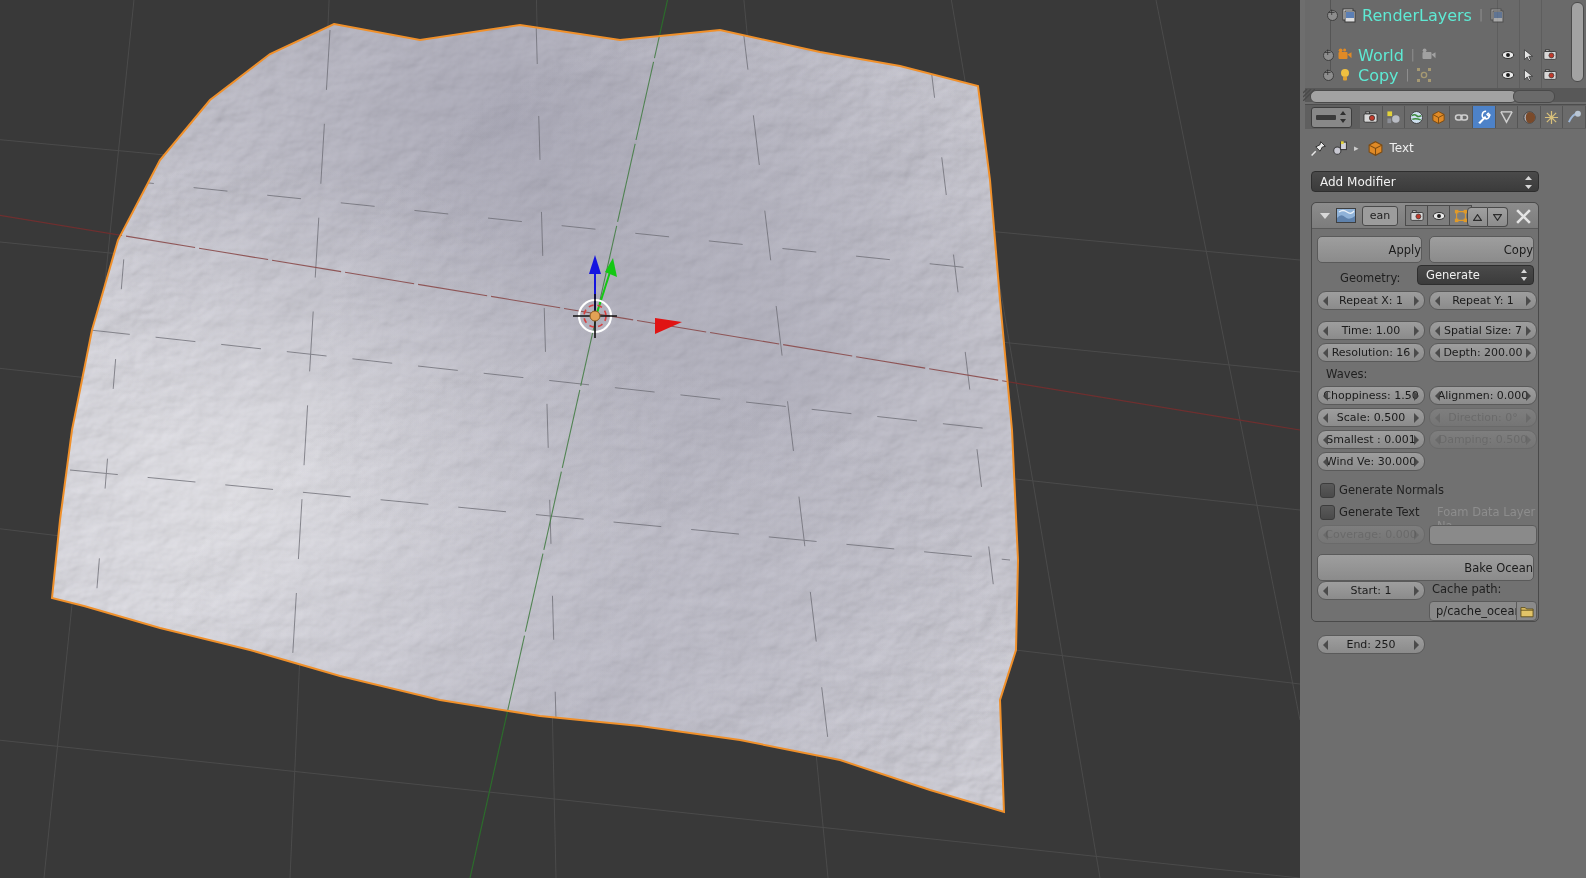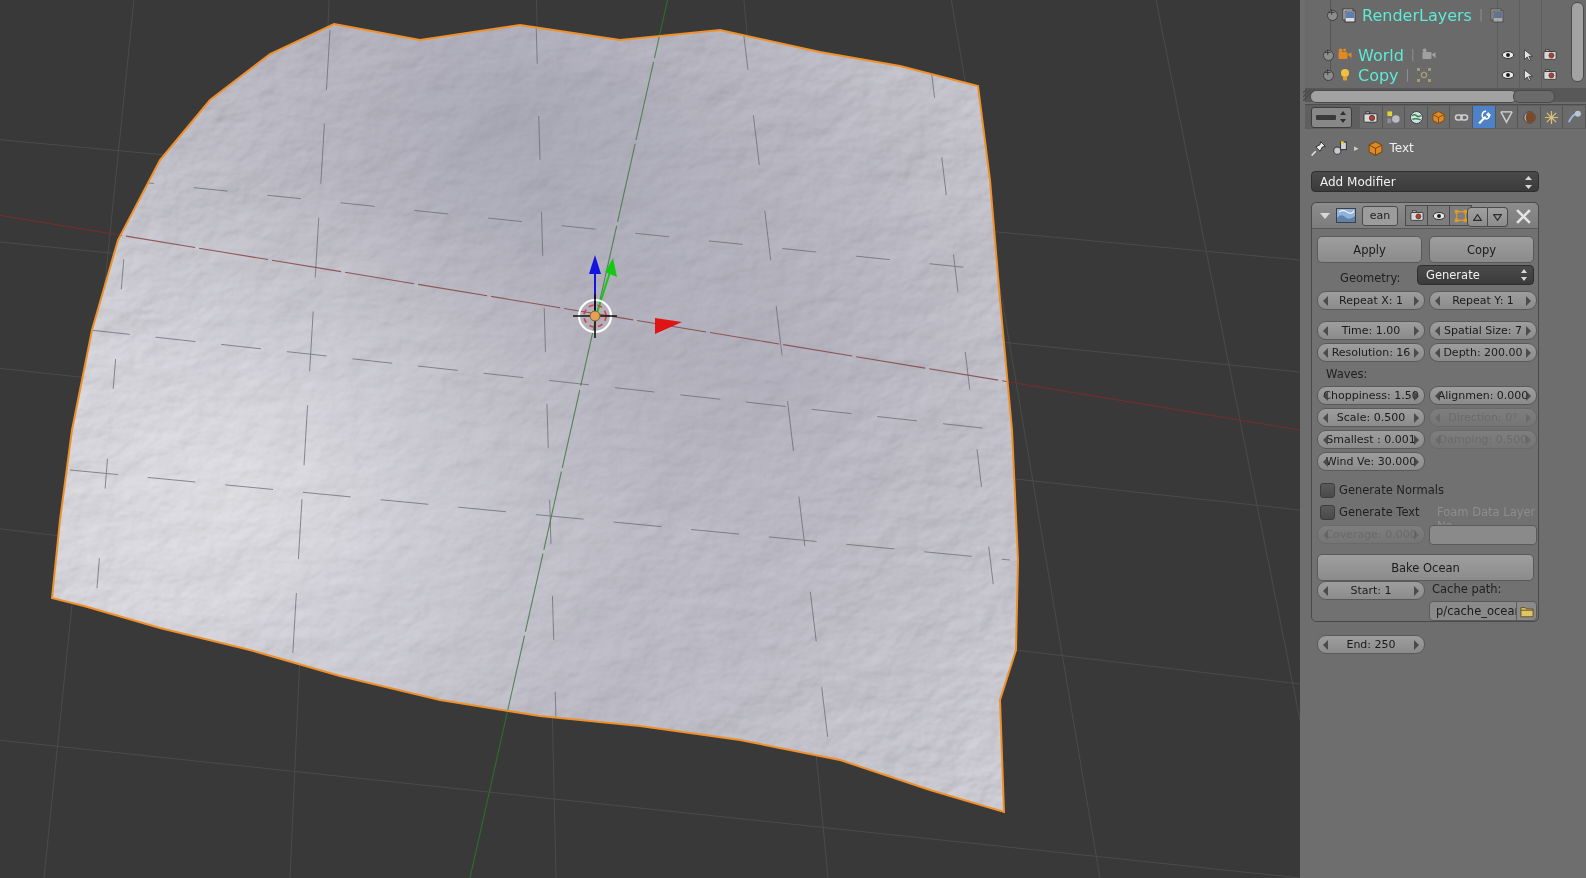--- a/index.html
+++ b/index.html
@@ -83,21 +83,21 @@
 
   .lbl{position:absolute;font-size:11.5px;color:#1f1f1f;}
   .lbl.mut{color:#8d8d8d;}
 
   .chk{position:absolute;width:13px;height:13px;border-radius:3px;border:1px solid #3c3c3c;background:linear-gradient(#5a5a5a,#4a4a4a);}
   .textfield{position:absolute;box-sizing:border-box;height:20px;border-radius:4px;border:1px solid #5b5b5b;background:#8a8a8a;}
   .textfield.in{display:flex;align-items:center;padding-left:6px;font-size:11.5px;color:#1b1b1b;}
   .pathbtn{position:absolute;width:21px;height:20px;box-sizing:border-box;border:1px solid #5b5b5b;border-radius:0 4px 4px 0;background:#8a8a8a;display:flex;align-items:center;justify-content:center;}
 
   .wide{position:absolute;box-sizing:border-box;height:27px;border-radius:5px;border:1px solid #5a5a5a;
-        background:linear-gradient(#9e9e9e,#8b8b8b);display:flex;align-items:center;justify-content:center;font-size:11.5px;color:#1b1b1b;}
+        background:linear-gradient(#9e9e9e,#8b8b8b);display:flex;align-items:center;justify-content:flex-end;font-size:11.5px;color:#1b1b1b;}
 </style>
 </head>
 <body>
 
 <div id="app">
 
   <div id="viewport">
     <svg width="1300" height="878" viewBox="0 0 1300 878">
       <defs>
 

